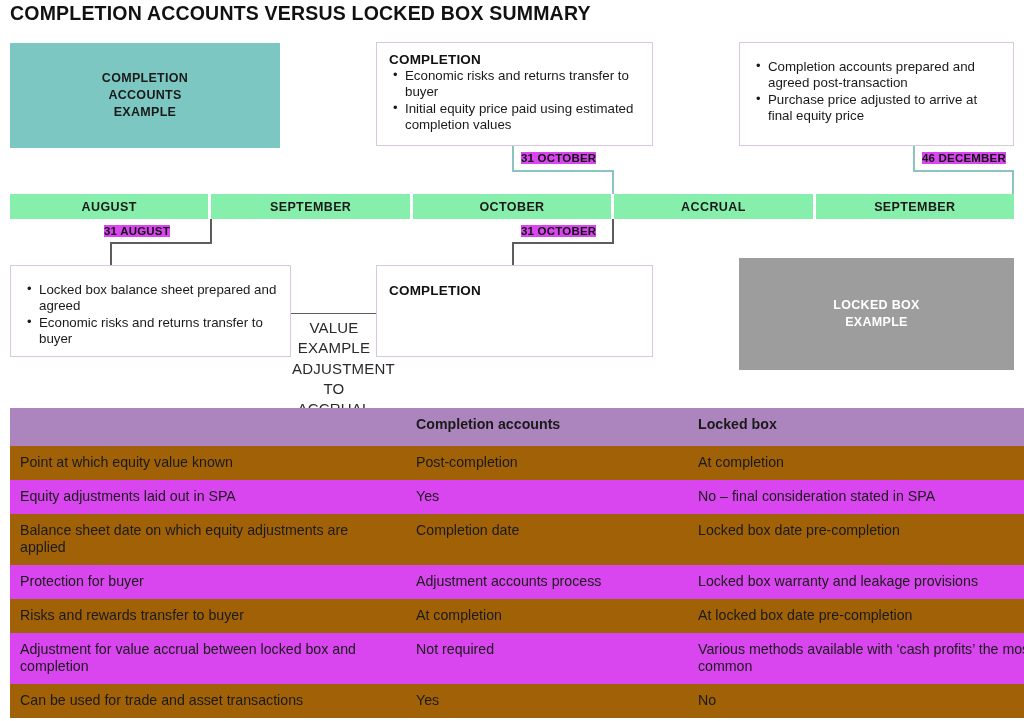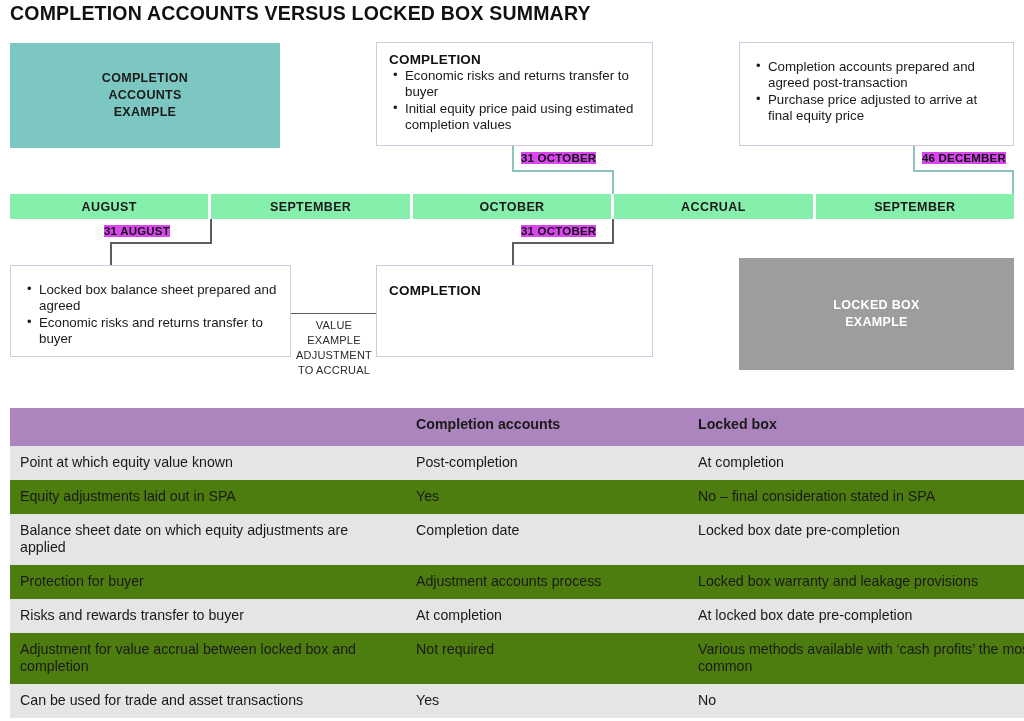--- a/index.html
+++ b/index.html
@@ -152,22 +152,22 @@
     font-weight: normal;
   }
   .tbl thead th {
     background: #ad85be;
     font-weight: bold;
     font-size: 14.2px;
     height: 22px;
     color: #1a1a1a;
     margin-top: 11px;
   }
-  .tbl tbody tr.odd td { background: #e5e5e5; }
-  .tbl tbody tr.even td { background: #4d7c0f; }
+  .tbl tbody tr.odd td { background: #a16207; }
+  .tbl tbody tr.even td { background: #d946ef; }
   .col-a { width: 376px; }
   .col-b { width: 262px; }
   .col-c { width: 366px; }
 </style>
 </head>
 <body>
 
 <div class="page">
 
   <div class="title">COMPLETION ACCOUNTS VERSUS LOCKED BOX SUMMARY</div>
@@ -231,21 +231,21 @@
     <div class="box-inner" style="padding-top:16px;">
       <ul class="blist">
         <li>Locked box balance sheet prepared and agreed</li>
         <li>Economic risks and returns transfer to buyer</li>
       </ul>
     </div>
   </div>
 
   <div class="stroke grey-stroke" style="left:291px; top:313px; width:85px; height:1px;"></div>
 
-  <div style="position:absolute; left:292px; top:318px; width:84px; text-align:center; font-size:11px; line-height:1.35; letter-spacing:0.2px; color:#2a2a2a;">
+  <div style="position:absolute; left:292px; top:318px; width:84px; text-align:center; font-size:15px; line-height:1.35; letter-spacing:0.2px; color:#2a2a2a;">
     <div>VALUE</div>
     <div>EXAMPLE</div>
     <div>ADJUSTMENT</div>
     <div>TO ACCRUAL</div>
   </div>
 
   <div class="box" style="left:376px; top:265px; width:277px; height:92px;">
     <div class="box-inner" style="padding-top:17px;">
       <div class="box-head">COMPLETION</div>
     </div>

